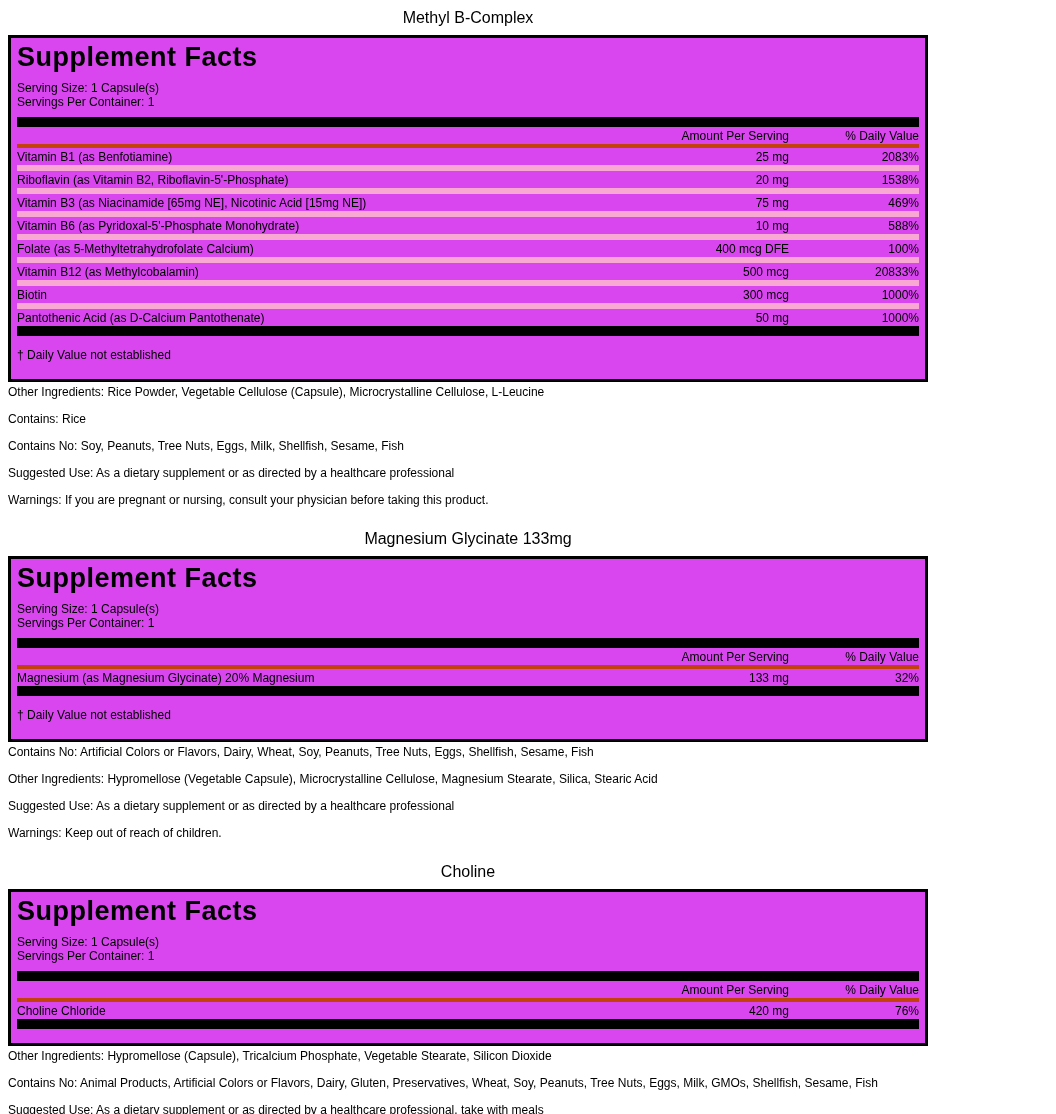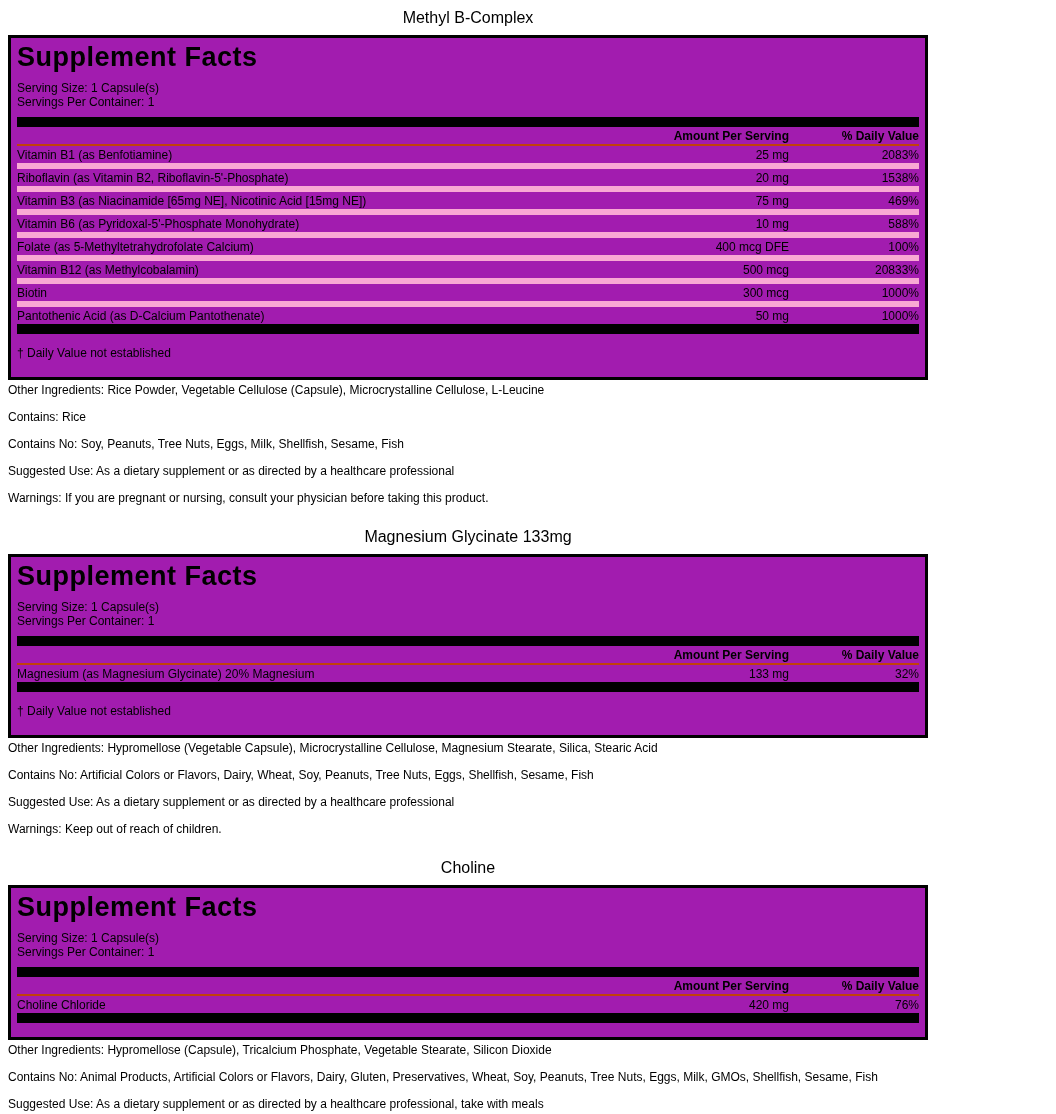--- a/index.html
+++ b/index.html
@@ -18,21 +18,21 @@
     font-weight: normal;
     margin: 0;
     padding: 9px 0 8px;
     line-height: 18px;
   }
 
   .panel {
     margin: 0 8px;
     border: 3px solid #000;
     padding: 3px 6px 0;
-    background: #a21caf;
+    background: #d946ef;
   }
   .panel.no-footnote { padding-bottom: 14px; }
 
   .sf-heading {
     font-size: 27px;
     font-weight: bold;
     margin: 2px 0 9px;
     line-height: 29px;
     letter-spacing: 0.5px;
   }
@@ -54,23 +54,23 @@
     line-height: 14px;
     font-size: 12px;
     vertical-align: bottom;
     overflow: hidden;
     white-space: nowrap;
   }
   table.facts col.c-name  { width: auto; }
   table.facts col.c-amt   { width: 200px; }
   table.facts col.c-dv    { width: 130px; }
   table.facts thead th {
-    font-weight: bold;
+    font-weight: normal;
     text-align: right;
-    border-bottom: 2px solid #c2410c;
+    border-bottom: 4px solid #c2410c;
   }
   table.facts thead th.h-name { text-align: left; }
   table.facts td.name { text-align: left; }
   table.facts td.amount, table.facts td.dv { text-align: right; }
   table.facts tbody tr + tr td { border-top: 6px solid #f9a8d4; }
 
   .footnote {
     margin: 12px 0 0;
     padding-bottom: 17px;
     line-height: 14px;
@@ -192,22 +192,22 @@
           <td class="dv">32%</td>
         </tr>
       </tbody>
     </table>
 
     <div class="bar-thick" style="margin-top:0"></div>
     <div class="footnote">† Daily Value not established</div>
   </div>
 
   <div class="notes">
+    <div class="note">Contains No: Artificial Colors or Flavors, Dairy, Wheat, Soy, Peanuts, Tree Nuts, Eggs, Shellfish, Sesame, Fish</div>
     <div class="note">Other Ingredients: Hypromellose (Vegetable Capsule), Microcrystalline Cellulose, Magnesium Stearate, Silica, Stearic Acid</div>
-    <div class="note">Contains No: Artificial Colors or Flavors, Dairy, Wheat, Soy, Peanuts, Tree Nuts, Eggs, Shellfish, Sesame, Fish</div>
     <div class="note">Suggested Use: As a dietary supplement or as directed by a healthcare professional</div>
     <div class="note">Warnings: Keep out of reach of children.</div>
   </div>
 
   <h1 class="section-title">Choline</h1>
 
   <div class="panel no-footnote">
     <div class="sf-heading">Supplement Facts</div>
     <div class="serving-line">Serving Size: 1 Capsule(s)</div>
     <div class="serving-line">Servings Per Container: 1</div>

